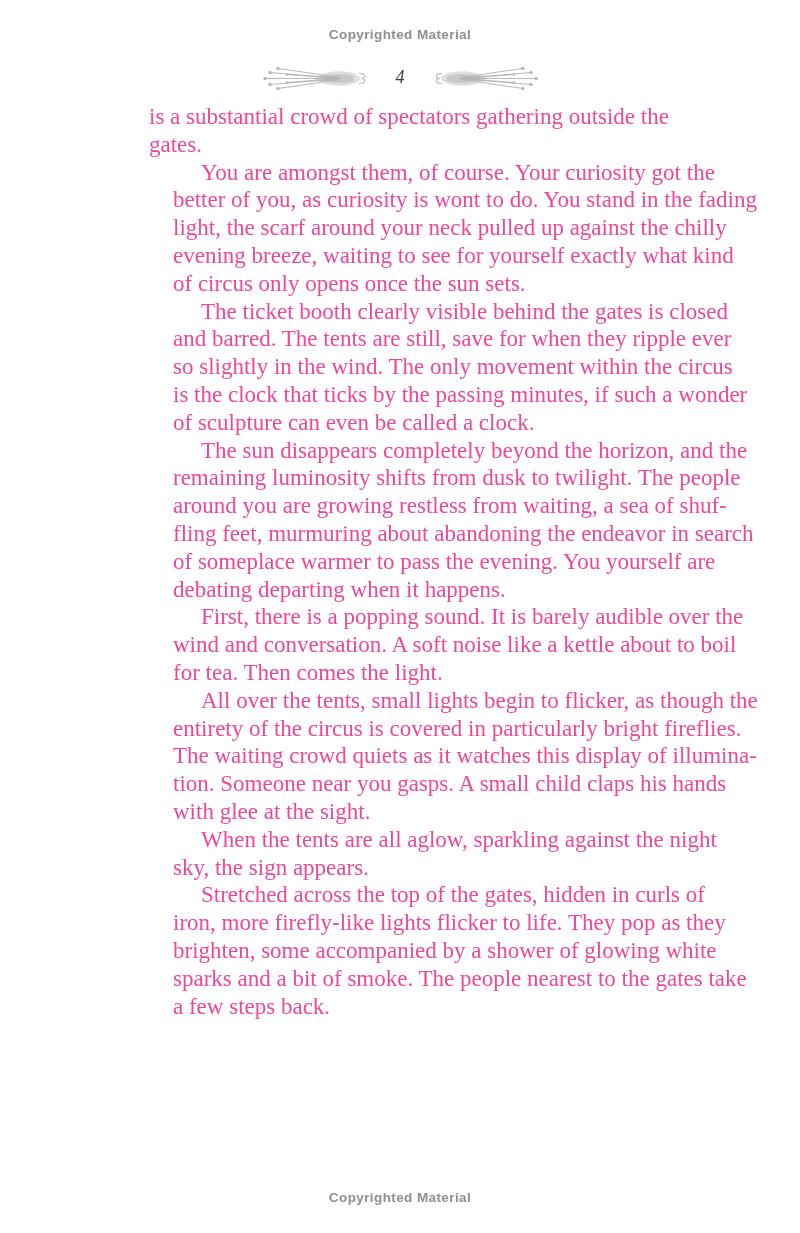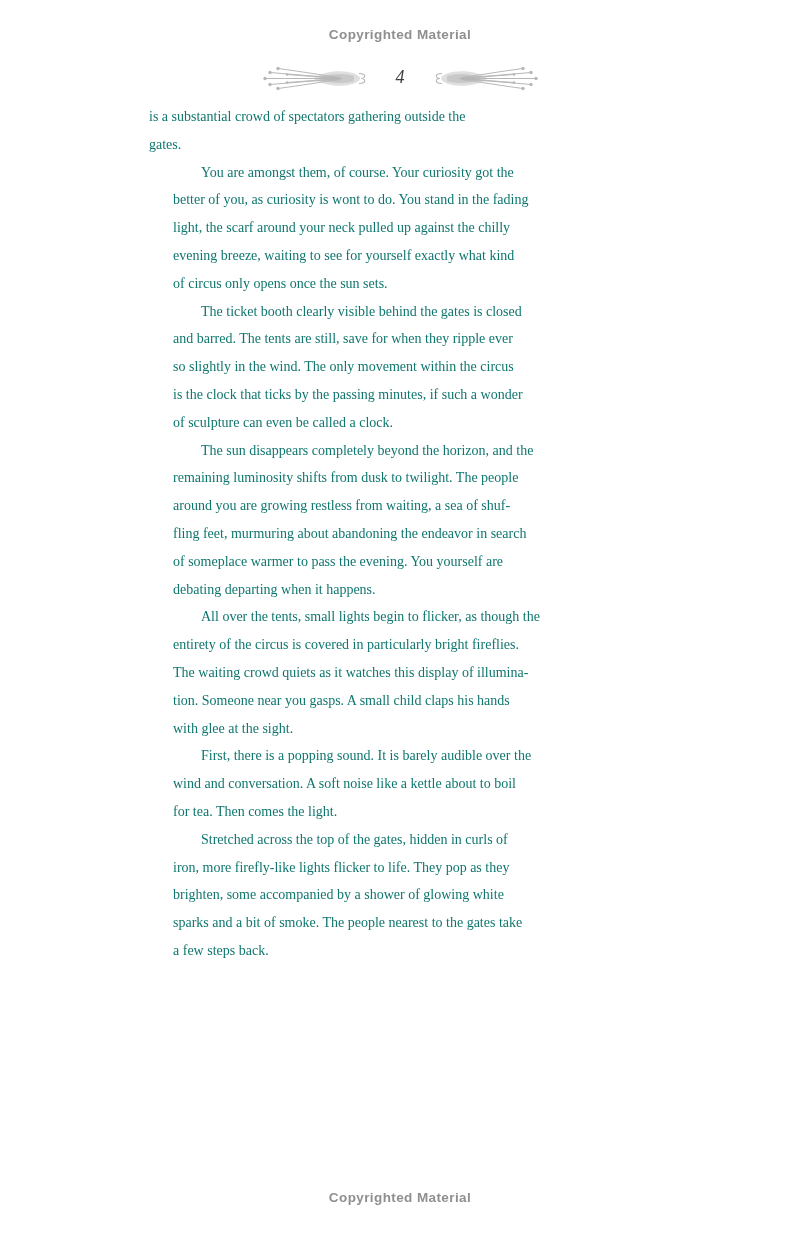--- a/index.html
+++ b/index.html
@@ -46,23 +46,23 @@
     font-size: 18px;
     color: #404040;
     line-height: 1;
     padding-bottom: 2px;
   }
   .body-text {
     position: absolute;
     top: 103px;
     left: 149px;
     width: 524px;
-    font-size: 14px;
+    font-size: 23px;
     line-height: 27.8px;
-    color: #0f766e;
+    color: #ec4899;
   }
   .para {
     margin: 0;
     white-space: nowrap;
   }
   .para.indent { text-indent: 28px; margin-left: 24px; }
 </style>
 </head>
 <body>
 
@@ -128,20 +128,21 @@
         <path d="M98,8.5 C102.5,8.5 104.5,10 103.5,12 C103,13 101.3,13.5 100,13.5 C101.3,13.5 103,14 103.5,15 C104.5,17 102.5,18.5 98,18.5"></path>
       </g>
     </svg>
   </div>
 
   <div class="body-text">
       <p class="para">is a substantial crowd of spectators gathering outside the<br>gates.</p>
       <p class="para indent">You are amongst them, of course. Your curiosity got the<br>better of you, as curiosity is wont to do. You stand in the fading<br>light, the scarf around your neck pulled up against the chilly<br>evening breeze, waiting to see for yourself exactly what kind<br>of circus only opens once the sun sets.</p>
       <p class="para indent">The ticket booth clearly visible behind the gates is closed<br>and barred. The tents are still, save for when they ripple ever<br>so slightly in the wind. The only movement within the circus<br>is the clock that ticks by the passing minutes, if such a wonder<br>of sculpture can even be called a clock.</p>
       <p class="para indent">The sun disappears completely beyond the horizon, and the<br>remaining luminosity shifts from dusk to twilight. The people<br>around you are growing restless from waiting, a sea of shuf-<br>fling feet, murmuring about abandoning the endeavor in search<br>of someplace warmer to pass the evening. You yourself are<br>debating departing when it happens.</p>
+      <p class="para indent">First, there is a popping sound. It is barely audible over the<br>wind and conversation. A soft noise like a kettle about to boil<br>for tea. Then comes the light.</p>
       <p class="para indent">All over the tents, small lights begin to flicker, as though the<br>entirety of the circus is covered in particularly bright fireflies.<br>The waiting crowd quiets as it watches this display of illumina-<br>tion. Someone near you gasps. A small child claps his hands<br>with glee at the sight.</p>
-      <p class="para indent">First, there is a popping sound. It is barely audible over the<br>wind and conversation. A soft noise like a kettle about to boil<br>for tea. Then comes the light.</p>
+      <p class="para indent">When the tents are all aglow, sparkling against the night<br>sky, the sign appears.</p>
       <p class="para indent">Stretched across the top of the gates, hidden in curls of<br>iron, more firefly-like lights flicker to life. They pop as they<br>brighten, some accompanied by a shower of glowing white<br>sparks and a bit of smoke. The people nearest to the gates take<br>a few steps back.</p>
     </div>
 
   <div class="notice notice-bottom">Copyrighted Material</div>
 
 </div>
 
 </body></html>

